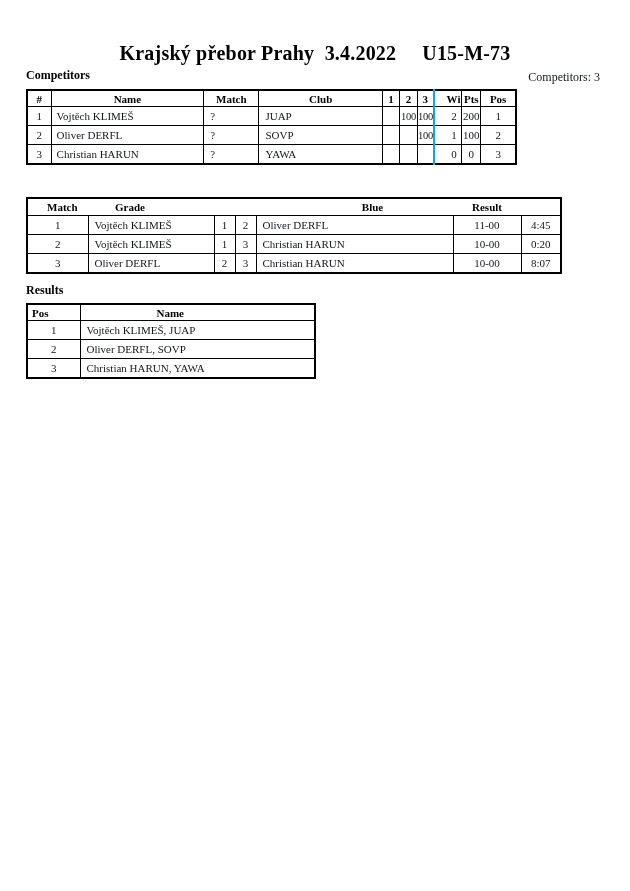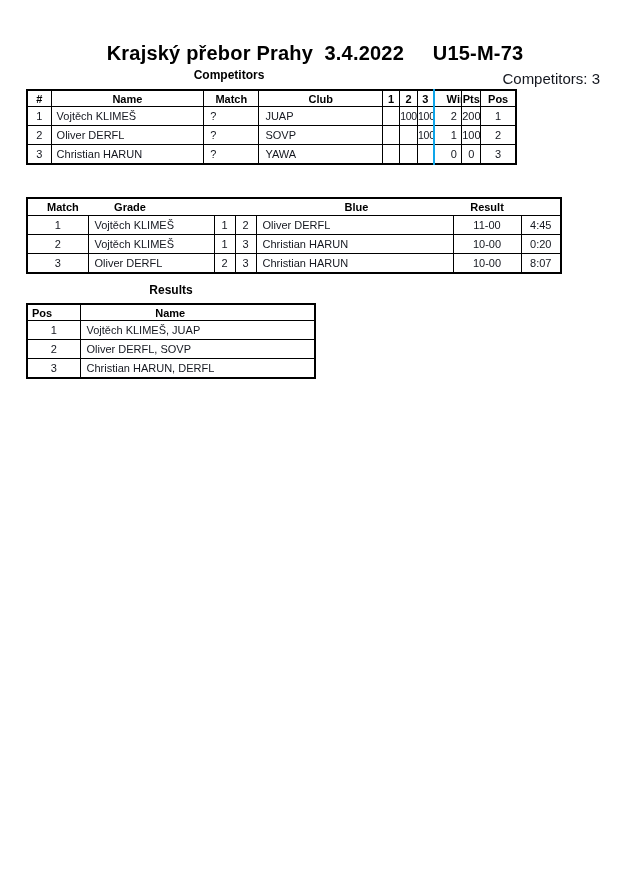--- a/index.html
+++ b/index.html
@@ -1,37 +1,36 @@
 <!DOCTYPE html>
 <html lang="cs"><head>
 <meta charset="utf-8">
 <style>
   html,body{margin:0;padding:0;background:#ffffff;}
   #page{
     position:relative;
     width:630px;height:891px;
     background:#ffffff;
-    font-family:Liberation Sans, sans-serif;
+    font-family:Liberation Serif, serif;
     color:#14171f;
     overflow:hidden;
   }
   .doc-title{
     position:absolute;top:42px;left:0;width:630px;
     text-align:center;
     font-size:20px;font-weight:bold;color:#000;
     white-space:pre;letter-spacing:0.2px;
   }
   .section-title{
     position:absolute;
     font-size:12px;font-weight:bold;color:#000;
-    text-align:center;
   }
   .count-label{
     position:absolute;top:70px;right:30px;
-    font-size:15px;color:#14171f;
+    font-size:12px;color:#14171f;
   }
   table{
     position:absolute;
     border-collapse:collapse;
     table-layout:fixed;
     font-size:11px;
     color:#14171f;
   }
   td,th{
     border:1px solid #000;
@@ -146,21 +145,21 @@
         <col style="width:21px">
       <col style="width:197px">
         <col style="width:68px">
         <col style="width:40px">
     </colgroup>
     <tbody>
         <tr>
       <th class="mhead" colspan="7">
         <span class="hlbl first" style="left:3px;padding-left:16px;">Match</span>
         <span class="hlbl" style="left:102px;">Grade</span>
-        <span class="hlbl" style="left:305px;padding-left:47px;">Blue</span>
+        <span class="hlbl" style="left:321px;padding-left:47px;">Blue</span>
         <span class="hlbl" style="left:459px;">Result</span>
         <span class="hlbl" style="left:513px;margin-left:40px;">Time</span>
       </th>
     </tr>
     <tr style="height:19px;">
       <td class="ctr">1</td>
       <td class="lft">Vojtěch KLIMEŠ</td>
       <td class="ctr">1</td>
       <td class="ctr">2</td>
       <td class="lft">Oliver DERFL</td>
@@ -203,18 +202,18 @@
     <tr>
       <td class="ctr">1</td>
       <td class="lft">Vojtěch KLIMEŠ, JUAP</td>
     </tr>
     <tr>
       <td class="ctr">2</td>
       <td class="lft">Oliver DERFL, SOVP</td>
     </tr>
     <tr>
       <td class="ctr">3</td>
-      <td class="lft">Christian HARUN, DERFL</td>
+      <td class="lft">Christian HARUN, YAWA</td>
     </tr>
   </tbody>
     </table>
 
 </div>
 
 </body></html>

